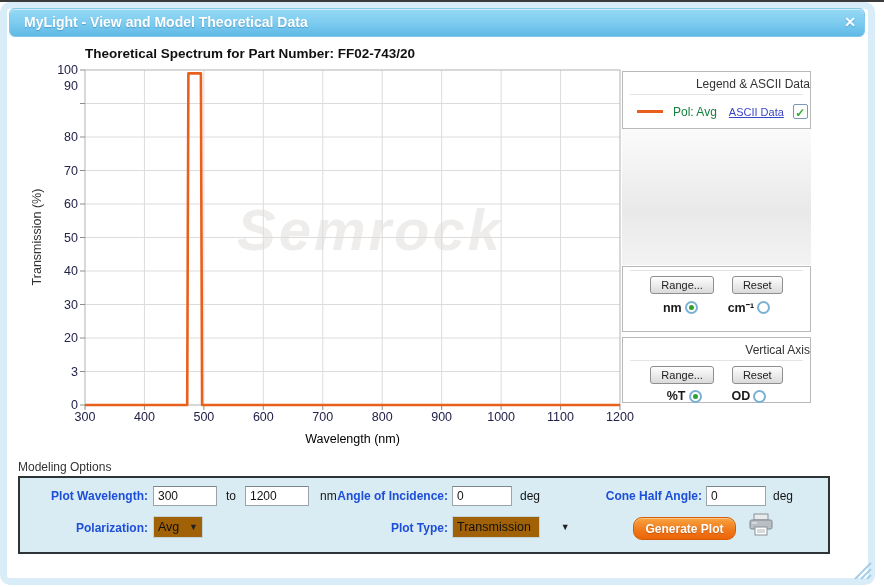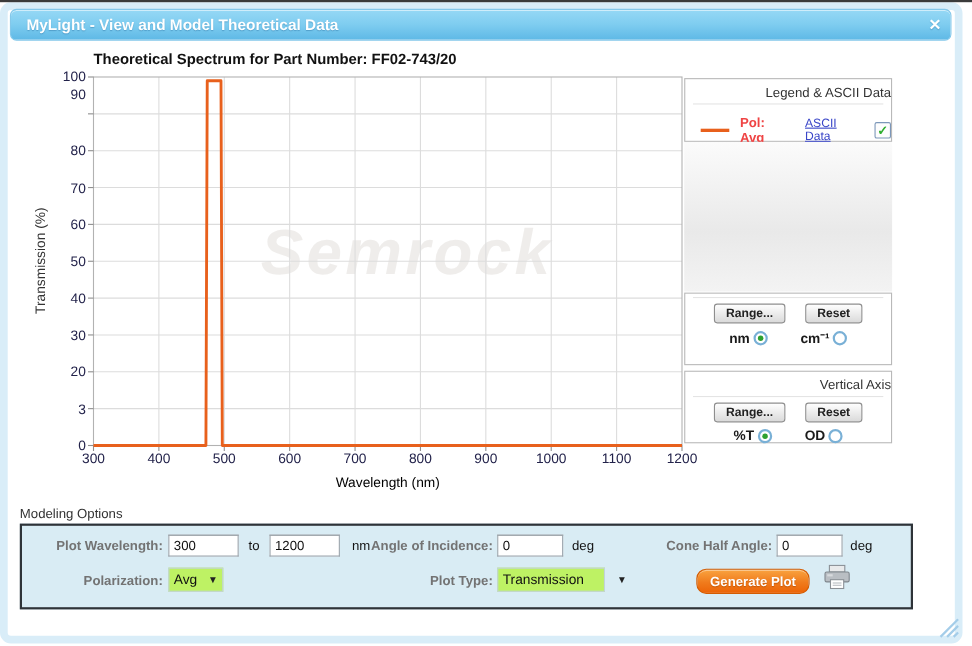--- a/index.html
+++ b/index.html
@@ -36,46 +36,46 @@
   #plot-svg .series { fill:none; stroke-width:2.6px; stroke-linejoin:round; }
 
   .xtick { position:absolute; top:410px; width:44px; text-align:center; font-size:12.5px; color:#22224a; }
   .ytick { position:absolute; left:44px; width:34px; text-align:right; font-size:12.5px; color:#22224a; }
 
   .panel { position:absolute; left:622px; width:189px; background:#fff; border:1px solid #b9b9b9; }
   .panel-title { text-align:right; font-size:12px; color:#333; padding-top:5px; }
   .panel-sep { height:1px; background:#e4e4e4; margin:3px 7px 0 7px; }
   .legend-row { display:flex; align-items:center; padding:9px 0 0 14px; }
   .swatch { width:26px; height:3px; }
-  .legend-label { font-size:12px; color:#ef4444; margin-left:10px;font-weight:bold; }
+  .legend-label { font-size:12px; color:#15803d; margin-left:10px; }
   .ascii-link { font-size:11px; color:#3a46c8; text-decoration:underline; margin-left:12px; cursor:pointer; }
   .checkbox { width:15px; height:15px; border:1px solid #7c97b9; border-radius:2px; background:#fdfdfd;
               margin-left:9px; text-align:center; line-height:14px; cursor:pointer; }
   .checkbox.on::after { content:"✓"; color:#2fae2f; font-size:12px; font-weight:bold; }
 
   .grad-block { position:absolute; left:622px; top:129px; width:189px; height:136px;
                 background:linear-gradient(180deg,#fbfbfb 0%,#e9e9e9 60%,#f3f3f3 100%); }
 
   .btn-row { display:flex; justify-content:center; gap:18px; margin-top:5px; }
   .gbtn { font-family:"Liberation Sans", sans-serif; font-size:11px; color:#222; padding:2px 10px;
           background:linear-gradient(180deg,#fefefe,#dadada); border:1px solid #8e8e8e; border-radius:3px;
-          cursor:pointer;font-weight:bold; }
+          cursor:pointer; }
   .radio-row { display:flex; justify-content:center; align-items:center; gap:30px; margin-top:5px; }
   .radio-opt { display:flex; align-items:center; gap:3px; font-size:12.5px; font-weight:bold; color:#1a1a1a; cursor:pointer; }
   .radio { width:13px; height:13px; border:2px solid #79b0d6; border-radius:50%; background:#fff; display:inline-block; }
   .radio.on::after { content:""; display:block; width:5px; height:5px; margin:2px; border-radius:50%; background:#2fa12f; }
 
   .modeling-label { position:absolute; left:18px; top:460px; font-size:12px; color:#333; }
   .modeling-box { position:absolute; left:18px; top:476px; width:812px; height:78px;
                   background:#d9ecf4; border:2px solid #2e3338; }
-  .flabel { position:absolute; font-size:12px; font-weight:bold; color:#737373; text-align:right; }
+  .flabel { position:absolute; font-size:12px; font-weight:bold; color:#1d4ed8; text-align:right; }
   .ftext  { position:absolute; font-size:12px; color:#141414; }
   .finput { position:absolute; height:20px; border:1px solid #9aa4ac; border-top-color:#7c868e;
             background:#fff; font-family:"Liberation Sans", sans-serif; font-size:12px; color:#111; padding:0 4px; }
-  .fselect { position:absolute; height:22px; background:#bef264; border:1px solid #c2d3da; display:flex;
+  .fselect { position:absolute; height:22px; background:#a16207; border:1px solid #c2d3da; display:flex;
              align-items:center; padding:0 4px; font-size:12.5px; color:#111; cursor:pointer; }
   .fselect .arrow { margin-left:auto; padding-left:8px; font-size:9px; color:#222; }
 
   .generate-btn { position:absolute; left:633px; top:517px; width:103px; height:23px; border-radius:9px;
                   background:linear-gradient(180deg,#f9a340 0%,#f07b1c 55%,#ec6407 100%);
                   border:1px solid #d45c02; color:#fff; font-weight:bold; font-size:12px;
                   font-family:"Liberation Sans", sans-serif; text-shadow:0 1px 1px rgba(150,60,0,.5);
                   box-shadow:inset 0 1px 0 rgba(255,255,255,.4); cursor:pointer; }
   .print-icon { position:absolute; left:748px; top:513px; cursor:pointer; }
   .resize-grip { position:absolute; left:851px; top:562px; }
@@ -234,21 +234,21 @@
   <input class="finput" style="left: 706px; top: 486px; width: 60px;" value="0">
   <div class="ftext" style="left:773px;top:489px;">deg</div>
 
   <div class="flabel" style="left:58px;top:521px;width:90px;">Polarization:</div>
   <div class="fselect" style="left:153px;top:516px;width:50px;">
     <span>Avg</span>
     <span class="arrow">▼</span>
   </div>
 
   <div class="flabel" style="left:370px;top:521px;width:78px;">Plot Type:</div>
-  <div class="fselect" style="left:452px;top:516px;width:98px;gap:22px;">
+  <div class="fselect" style="left:452px;top:516px;width:88px;gap:22px;">
     <span>Transmission</span>
     <span class="arrow">▼</span>
   </div>
 
   <button class="generate-btn">Generate Plot</button>
 
   <svg class="print-icon" width="26" height="24" viewBox="0 0 26 24" xmlns="http://www.w3.org/2000/svg">
     <rect x="6" y="1" width="14" height="6" fill="#e9eaeb" stroke="#8a9096"></rect>
     <rect x="2" y="7" width="22" height="9" rx="1.5" fill="#b9bec3" stroke="#80878d"></rect>
     <rect x="4" y="9" width="5" height="2" fill="#d7dadd"></rect>

